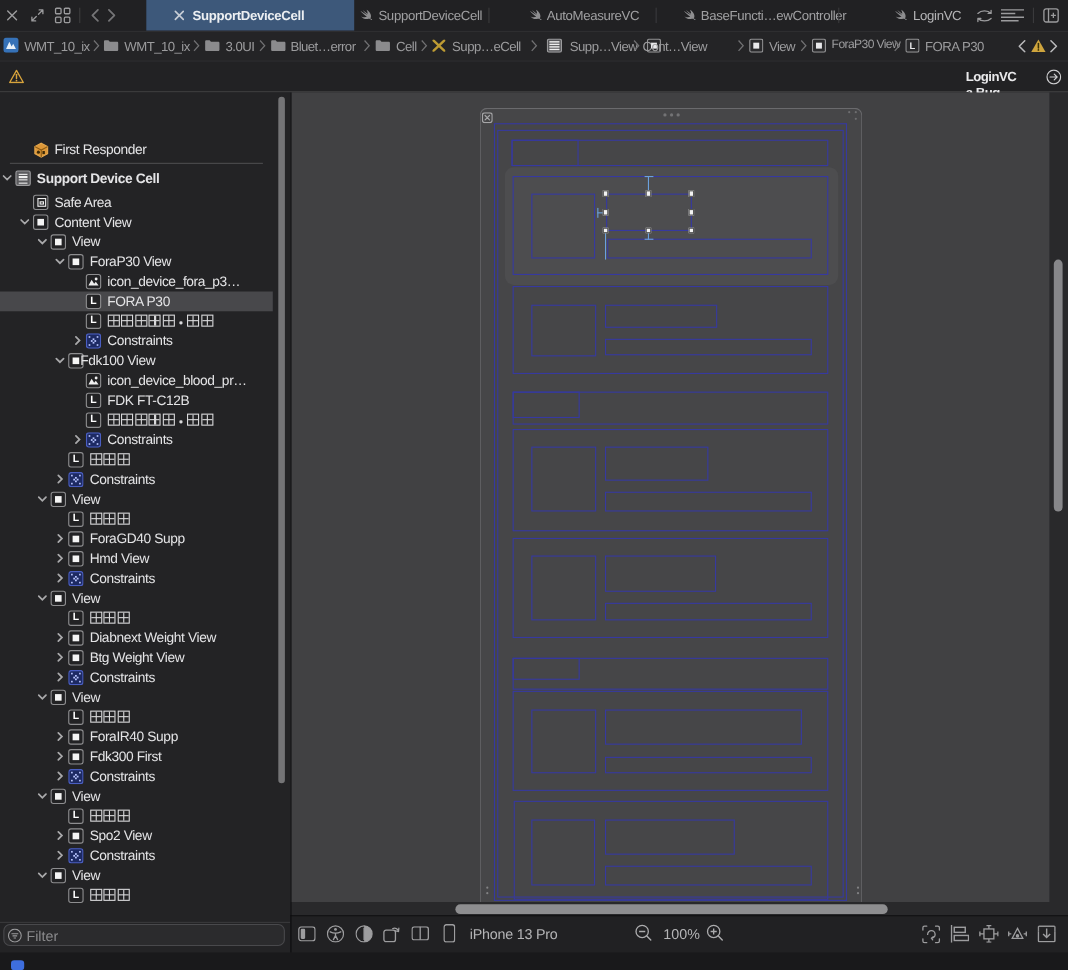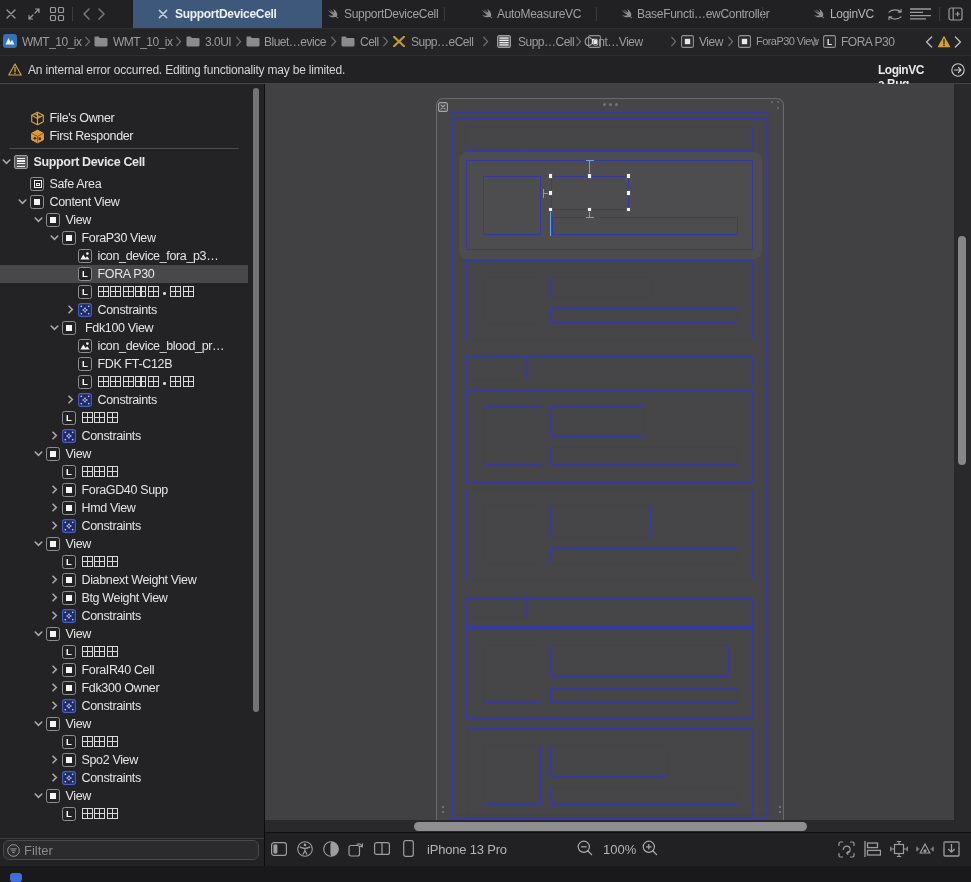--- a/index.html
+++ b/index.html
@@ -105,21 +105,21 @@
 <svg class="abs" style="left:186px;top:36px" width="14" height="11" viewBox="0 0 14 11">
       <path d="M0.5 1.8 C0.5 1.1 1 0.6 1.7 0.6 L4.6 0.6 L5.8 1.9 L12.3 1.9 C13 1.9 13.5 2.4 13.5 3.1 L13.5 9.2 C13.5 9.9 13 10.4 12.3 10.4 L1.7 10.4 C1 10.4 0.5 9.9 0.5 9.2 Z" fill="#8b8b8d"></path>
     </svg>
 <span class="jtx" style="left:205px">3.0UI</span>
 <svg class="abs" style="left:235px;top:36px" width="7" height="11" viewBox="0 0 7 11">
       <path d="M1.4 0.8 L5.6 5.5 L1.4 10.2" stroke="#707072" stroke-width="1.2" fill="none"></path>
     </svg>
 <svg class="abs" style="left:246px;top:36px" width="14" height="11" viewBox="0 0 14 11">
       <path d="M0.5 1.8 C0.5 1.1 1 0.6 1.7 0.6 L4.6 0.6 L5.8 1.9 L12.3 1.9 C13 1.9 13.5 2.4 13.5 3.1 L13.5 9.2 C13.5 9.9 13 10.4 12.3 10.4 L1.7 10.4 C1 10.4 0.5 9.9 0.5 9.2 Z" fill="#8b8b8d"></path>
     </svg>
-<span class="jtx" style="left:264px">Bluet…evice</span>
+<span class="jtx" style="left:264px">Bluet…error</span>
 <svg class="abs" style="left:330px;top:36px" width="7" height="11" viewBox="0 0 7 11">
       <path d="M1.4 0.8 L5.6 5.5 L1.4 10.2" stroke="#707072" stroke-width="1.2" fill="none"></path>
     </svg>
 <svg class="abs" style="left:341px;top:36px" width="14" height="11" viewBox="0 0 14 11">
       <path d="M0.5 1.8 C0.5 1.1 1 0.6 1.7 0.6 L4.6 0.6 L5.8 1.9 L12.3 1.9 C13 1.9 13.5 2.4 13.5 3.1 L13.5 9.2 C13.5 9.9 13 10.4 12.3 10.4 L1.7 10.4 C1 10.4 0.5 9.9 0.5 9.2 Z" fill="#8b8b8d"></path>
     </svg>
 <span class="jtx" style="left:360px">Cell</span>
 <svg class="abs" style="left:382px;top:36px" width="7" height="11" viewBox="0 0 7 11">
       <path d="M1.4 0.8 L5.6 5.5 L1.4 10.2" stroke="#707072" stroke-width="1.2" fill="none"></path>
     </svg>
@@ -132,21 +132,21 @@
     </svg>
 <svg class="abs" style="left:497px;top:35px" width="14" height="13" viewBox="0 0 14 13">
       <rect x="0.6" y="0.6" width="12.8" height="11.8" rx="1.5" fill="#57575a" stroke="#9c9c9e" stroke-width="1.1"></rect>
       <g fill="#efefef">
         <rect x="2.4" y="2.4" width="9.2" height="1.3"></rect>
         <rect x="2.4" y="4.7" width="9.2" height="1.3"></rect>
         <rect x="2.4" y="7" width="9.2" height="1.3"></rect>
         <rect x="2.4" y="9.3" width="9.2" height="1.3"></rect>
       </g>
     </svg>
-<span class="jtx" style="left:518px">Supp…Cell</span>
+<span class="jtx" style="left:518px">Supp…View</span>
 <svg class="abs" style="left:575px;top:36px" width="7" height="11" viewBox="0 0 7 11">
       <path d="M1.4 0.8 L5.6 5.5 L1.4 10.2" stroke="#707072" stroke-width="1.2" fill="none"></path>
     </svg>
 <svg class="abs" style="left:588px;top:35px" width="13" height="13" viewBox="0 0 13 13">
       <rect x="0.6" y="0.6" width="11.8" height="11.8" rx="1.5" fill="#2a2a2c" stroke="#919193" stroke-width="1.1"></rect>
       <rect x="3.8" y="3.8" width="5.4" height="5.4" fill="#e8e8ea"></rect>
     </svg>
 <span class="jtx" style="left:584px">Cont…View</span>
 <svg class="abs" style="left:670px;top:36px" width="7" height="11" viewBox="0 0 7 11">
       <path d="M1.4 0.8 L5.6 5.5 L1.4 10.2" stroke="#707072" stroke-width="1.2" fill="none"></path>
@@ -182,38 +182,28 @@
     </svg>
 <svg class="abs" style="left:954px;top:35.5px" width="8" height="12" viewBox="0 0 8 12">
       <path d="M1.4 1 L6.4 6 L1.4 11" stroke="#b9b9bb" stroke-width="1.4" fill="none" stroke-linecap="round" stroke-linejoin="round"></path>
     </svg>
 <div class="abs" style="left:0;top:55px;width:971px;height:29px;background:#222224;border-top:1px solid #2e2e30;border-bottom:1px solid #454547;box-sizing:border-box"></div>
 <svg class="abs" style="left:8px;top:63px" width="14" height="13" viewBox="0 0 14 13">
       <path d="M7 1 L13.2 12 L0.8 12 Z" stroke="#d7a33c" stroke-width="1.2" fill="none" stroke-linejoin="round"></path>
       <path d="M7 4.6 L7 8.4" stroke="#d7a33c" stroke-width="1.3" stroke-linecap="round"></path>
       <circle cx="7" cy="10.2" r="0.8" fill="#d7a33c"></circle>
     </svg>
-<span class="abs" style="left:28px;top:63px;font-size:12px;letter-spacing:-0.2px;color:#d4d4d6">An internal error occurred. Editing functionality may be limited.</span>
 <span class="abs" style="left:878px;top:63px;font-size:12px;letter-spacing:-0.5px;color:#e9e9eb;font-weight:700">LoginVC a Bug</span>
 <svg class="abs" style="left:951px;top:62.5px" width="14" height="14" viewBox="0 0 14 14">
       <circle cx="7" cy="7" r="6.2" stroke="#cdcdcf" stroke-width="1.1" fill="none"></circle>
       <path d="M3.6 7 L10 7 M7.4 4.4 L10 7 L7.4 9.6" stroke="#cdcdcf" stroke-width="1.1" fill="none" stroke-linecap="round" stroke-linejoin="round"></path>
     </svg>
 <div class="abs" style="left:0;top:84px;width:264px;height:754px;background:#232325"></div>
 <div class="abs" style="left:0;top:264.5px;width:248px;height:18px;background:#48484b"></div>
 <div class="abs" style="left:9px;top:148px;width:230px;height:1px;background:#4c4c4e"></div>
-<div class="trow" style="top:108.5px">
-<svg class="abs" style="left:30px;top:2px" width="15" height="15" viewBox="0 0 15 15">
-        <g stroke="#d7a33c" stroke-width="1.1" fill="none" stroke-linejoin="round">
-          <path d="M7.5 1.2 L13.3 4.3 L13.3 10.7 L7.5 13.8 L1.7 10.7 L1.7 4.3 Z"></path>
-          <path d="M1.7 4.3 L7.5 7.4 L13.3 4.3 M7.5 7.4 L7.5 13.8 M4.6 2.7 L10.4 5.9 M7.5 1.2 L7.5 7.4"></path>
-        </g>
-      </svg>
-<span class="tlab" style="left:49.5px;font-weight:500">File's Owner</span>
-</div>
 <div class="trow" style="top:152.5px">
 <svg class="abs" style="left:1.5px;top:4.5px" width="9" height="9" viewBox="0 0 9 9">
         <path d="M1.2 3 L4.5 6.3 L7.8 3" stroke="#a9a9ab" stroke-width="1.6" fill="none" stroke-linecap="round"></path>
       </svg>
 <div class="abs" style="left:14px;top:2px;width:14px;height:14px;border-radius:2px;background:#5b5b5e;border:1px solid #9c9c9e;box-sizing:border-box">
 <div class="abs" style="left:2px;top:2.1px;width:8px;height:1.4px;background:#efefef"></div>
 <div class="abs" style="left:2px;top:4.8px;width:8px;height:1.4px;background:#efefef"></div>
 <div class="abs" style="left:2px;top:7.5px;width:8px;height:1.4px;background:#efefef"></div>
 <div class="abs" style="left:2px;top:10.1px;width:8px;height:1.4px;background:#efefef"></div>
       </div>
@@ -302,21 +292,21 @@
       </svg>
 <span class="tlab" style="left:97.5px;font-weight:500">Constraints</span>
 </div>
 <div class="trow" style="top:318.5px">
 <svg class="abs" style="left:49.5px;top:4.5px" width="9" height="9" viewBox="0 0 9 9">
         <path d="M1.2 3 L4.5 6.3 L7.8 3" stroke="#a9a9ab" stroke-width="1.6" fill="none" stroke-linecap="round"></path>
       </svg>
 <div class="abs icbox" style="left:62px;top:2px">
         <div class="abs" style="left:3px;top:3px;width:6px;height:6px;background:#f5f5f5"></div>
       </div>
-<span class="tlab" style="left:85px;font-weight:500">Fdk100 View</span>
+<span class="tlab" style="left:73px;font-weight:500">Fdk100 View</span>
 </div>
 <div class="trow" style="top:336.5px">
 <div class="abs icbox" style="left:78px;top:2px">
         <svg class="abs" style="left:1px;top:1px" width="10" height="10" viewBox="0 0 10 10">
           <path d="M0.4 8.6 L3.3 3.4 L5.6 7 L7.1 5.2 L9.6 8.6 Z" fill="#f0f0f0"></path>
           <circle cx="7.4" cy="2.6" r="1.3" fill="#f0f0f0"></circle>
         </svg>
       </div>
 <span class="tlab" style="left:97.5px;font-weight:500">icon_device_blood_pr…</span>
 </div>
@@ -495,30 +485,30 @@
       </div>
 <span class="tlab" style="left:81.5px;font-weight:500"><span class="cj"><i></i><b></b></span><span class="cj"><i></i><b></b></span><span class="cj"><i></i><b></b></span></span>
 </div>
 <div class="trow" style="top:660.5px">
 <svg class="abs" style="left:49.5px;top:4.5px" width="9" height="9" viewBox="0 0 9 9">
         <path d="M3 1.2 L6.3 4.5 L3 7.8" stroke="#a9a9ab" stroke-width="1.6" fill="none" stroke-linecap="round"></path>
       </svg>
 <div class="abs icbox" style="left:62px;top:2px">
         <div class="abs" style="left:3px;top:3px;width:6px;height:6px;background:#f5f5f5"></div>
       </div>
-<span class="tlab" style="left:81.5px;font-weight:500">ForaIR40 Cell</span>
+<span class="tlab" style="left:81.5px;font-weight:500">ForaIR40 Supp</span>
 </div>
 <div class="trow" style="top:678.5px">
 <svg class="abs" style="left:49.5px;top:4.5px" width="9" height="9" viewBox="0 0 9 9">
         <path d="M3 1.2 L6.3 4.5 L3 7.8" stroke="#a9a9ab" stroke-width="1.6" fill="none" stroke-linecap="round"></path>
       </svg>
 <div class="abs icbox" style="left:62px;top:2px">
         <div class="abs" style="left:3px;top:3px;width:6px;height:6px;background:#f5f5f5"></div>
       </div>
-<span class="tlab" style="left:81.5px;font-weight:500">Fdk300 Owner</span>
+<span class="tlab" style="left:81.5px;font-weight:500">Fdk300 First</span>
 </div>
 <div class="trow" style="top:696.5px">
 <svg class="abs" style="left:49.5px;top:4.5px" width="9" height="9" viewBox="0 0 9 9">
         <path d="M3 1.2 L6.3 4.5 L3 7.8" stroke="#a9a9ab" stroke-width="1.6" fill="none" stroke-linecap="round"></path>
       </svg>
 <svg class="abs" style="left:62px;top:2px" width="14" height="14" viewBox="0 0 14 14">
         <rect x="0.6" y="0.6" width="12.8" height="12.8" rx="2.2" fill="#1d2a63" stroke="#4a5ec2" stroke-width="1.1"></rect>
         <g fill="#b9c6ff">
           <rect x="2.6" y="2.6" width="1.5" height="1.5"></rect>
           <rect x="9.9" y="2.6" width="1.5" height="1.5"></rect>

